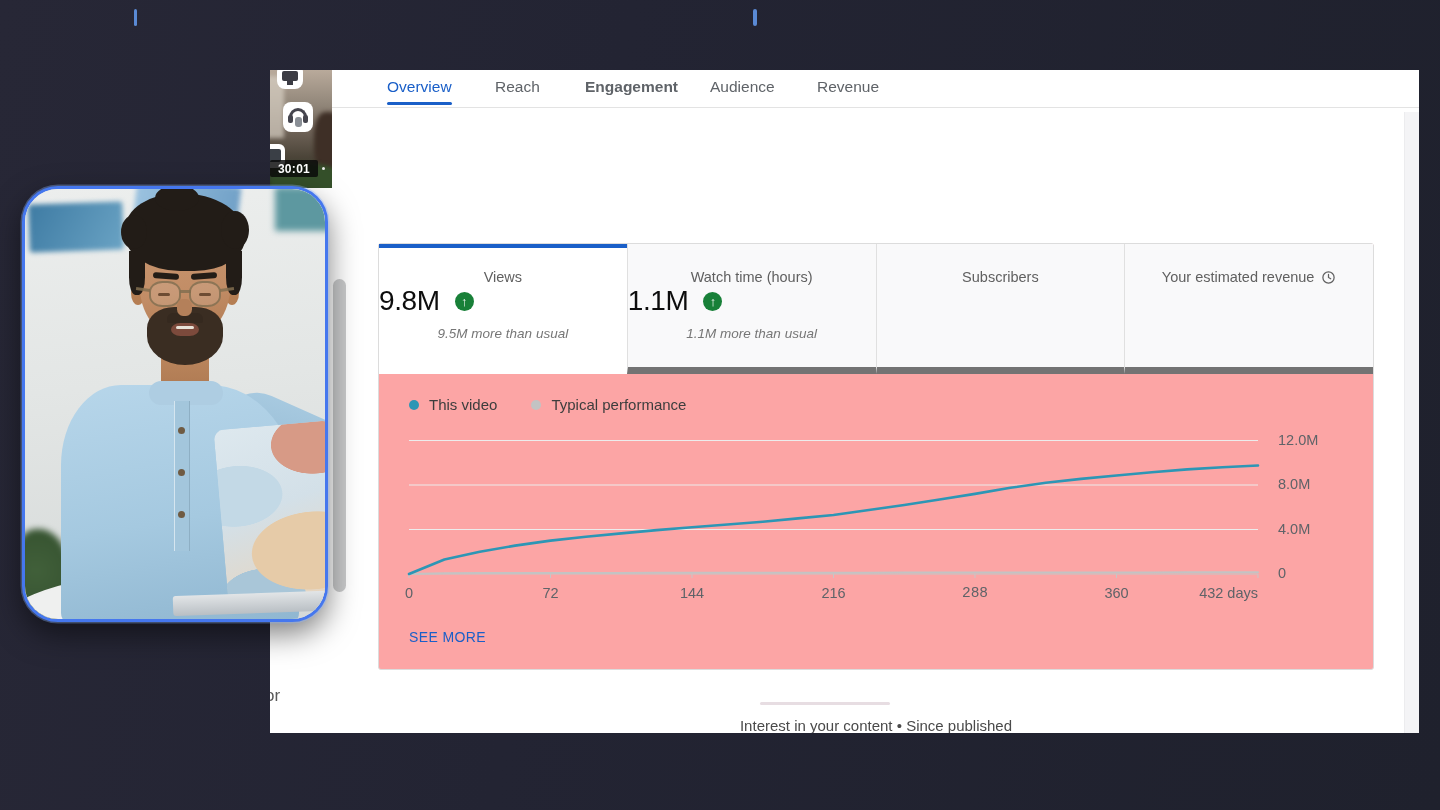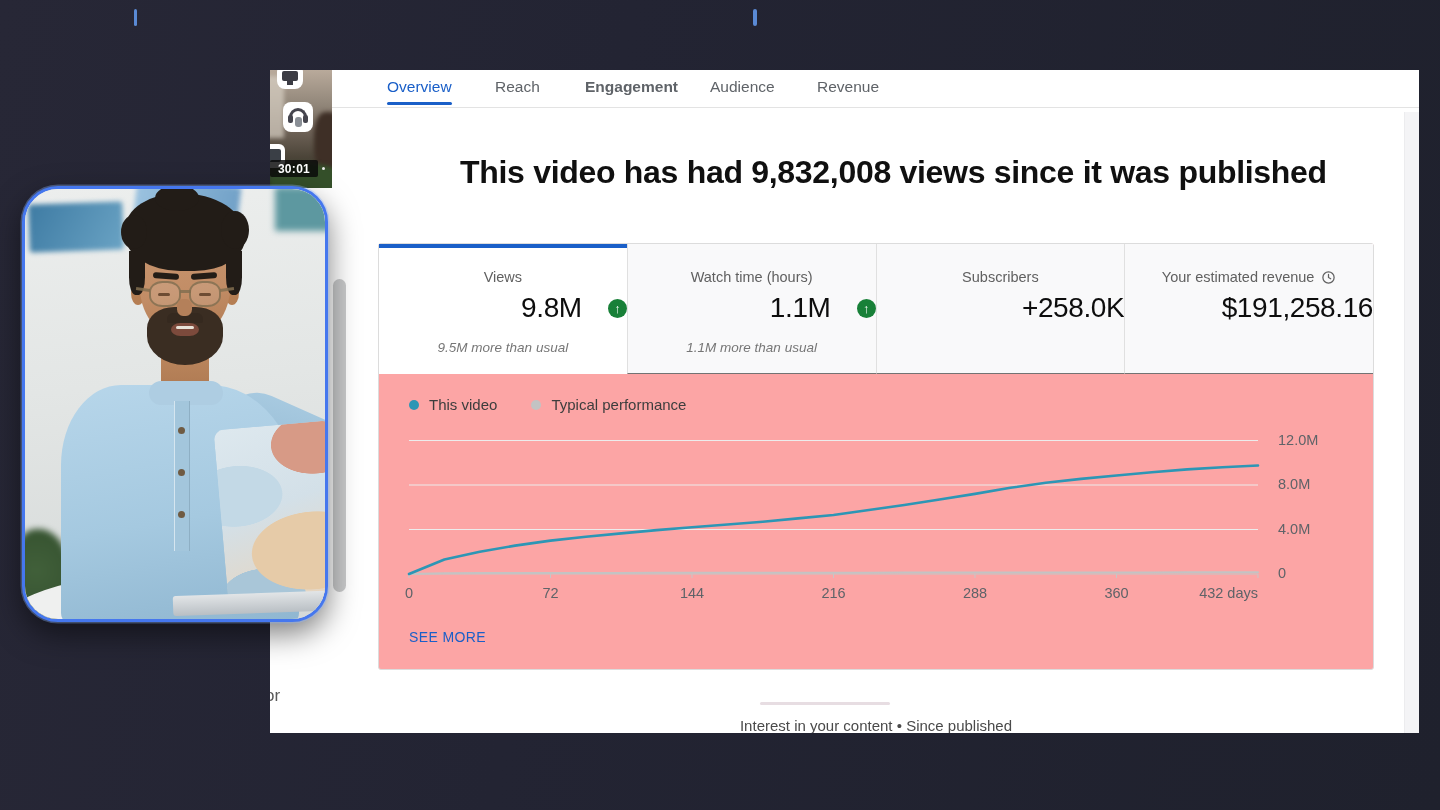--- a/index.html
+++ b/index.html
@@ -35,33 +35,33 @@
 
   
   .right-track { position:absolute; right:0; top:42px; width:15px; height:621px;
     background:#f4f4f6; border-left:1px solid #ececee; }
 
   
   .card { position:absolute; left:108px; top:173px; width:996px; height:427px;
     background:#fca5a5; border:1px solid #dcdcdc; border-radius:3px; }
 
   .metrics { position:absolute; left:0; top:0; width:100%; height:130px; display:flex; }
-  .metric { flex:1 1 0; position:relative; background:#f9f9fa; border-bottom:1px solid #737373;
+  .metric { flex:1 1 0; position:relative; background:#f9f9fa; border-bottom:7px solid #737373;
     border-left:1px solid #e0e0e0; text-align:center; cursor:pointer; }
   .metric:first-child { border-left:none; }
   .metric.selected { background:#fff; border-bottom:1px solid #fff; border-top:4px solid var(--accent,#1a5fc8); }
   .m-label { margin-top:25px; font-size:14.5px; color:#606060;
     display:flex; align-items:center; justify-content:center; gap:7px; }
   .metric.selected .m-label { margin-top:21px; }
-  .m-value { margin-top:7px; font-size:28px; color:#0d0d0d; letter-spacing:-0.4px;
-    display:flex; align-items:center; justify-content:flex-end; gap:26px; }
+  .m-value { font-size:28px; color:#0d0d0d; letter-spacing:-0.4px;
+    display:flex; align-items:center; justify-content:flex-start; gap:15px; }
   .trend { display:inline-flex; width:19px; height:19px; border-radius:50%;
     background:var(--trend_green,#188038); color:#fff; font-size:13px; font-weight:700;
     align-items:center; justify-content:center; line-height:1; }
-  .m-sub { margin-top:16px; font-size:13.5px; font-style:italic; color:#767676; }
+  .m-sub { margin-top:9px; font-size:13.5px; font-style:italic; color:#767676; }
   .clock { display:inline-flex; }
 
   
   .legend { position:absolute; left:30px; top:152px; display:flex; gap:34px; align-items:center; }
   .legend-item { display:flex; align-items:center; gap:10px; font-size:15px; color:#3d3d3d; }
   .legend-dot { width:10px; height:10px; border-radius:50%; background:#999; }
 
   
   .plot { position:absolute; left:30px; top:185px; width:849px; height:152px; }
   .plot svg { overflow:visible; display:block; }
@@ -209,21 +209,20 @@
 
     <nav class="tabs">
       <span class="tab active">Overview</span>
       <span class="tab">Reach</span>
       <span class="tab">Engagement</span>
       <span class="tab">Audience</span>
       <span class="tab">Revenue</span>
     </nav>
     <div class="tabs-divider"></div>
 
-    <h1 class="headline">This video has had 9,832,008 views since it was published</h1>
 
     <div class="right-track"></div>
 
     <section class="card">
 
       <div class="metrics">
         <div class="metric selected">
           <div class="m-label">Views</div>
           <div class="m-value">
             <span>9.8M</span>
@@ -234,37 +233,31 @@
         <div class="metric">
           <div class="m-label">Watch time (hours)</div>
           <div class="m-value">
             <span>1.1M</span>
             <span class="trend">↑</span>
           </div>
           <div class="m-sub">1.1M more than usual</div>
         </div>
         <div class="metric">
           <div class="m-label">Subscribers</div>
-          <div class="m-value">
-              <span>+258.0K</span>
-            </div>
         </div>
         <div class="metric">
           <div class="m-label">
             <span>Your estimated revenue</span>
             <span class="clock">
               <svg viewBox="0 0 24 24" width="15" height="15">
                   <circle cx="12" cy="12" r="9" fill="none" stroke="#606060" stroke-width="2"></circle>
                   <path d="M12 7v5l3.5 2" stroke="#606060" stroke-width="2" fill="none" stroke-linecap="round"></path>
                 </svg>
             </span>
           </div>
-          <div class="m-value">
-              <span>$191,258.16</span>
-            </div>
         </div>
       </div>
 
       <div class="legend">
         <div class="legend-item">
           <span class="legend-dot" style="background: rgb(45, 150, 181);"></span>
           <span>This video</span>
         </div>
         <div class="legend-item">
           <span class="legend-dot" style="background: rgb(195, 195, 195);"></span>
@@ -293,21 +286,21 @@
           <div class="ylab" style="top: 2.5px;">12.0M</div>
           <div class="ylab" style="top: 47px;">8.0M</div>
           <div class="ylab" style="top: 91.5px;">4.0M</div>
           <div class="ylab" style="top: 136px;">0</div>
         </div>
       <div class="xaxis" id="x-labels">
           <div class="xlab" style="left: 0px;">0</div>
           <div class="xlab" style="left: 141.5px;">72</div>
           <div class="xlab" style="left: 283px;">144</div>
           <div class="xlab" style="left: 424.5px;">216</div>
-          <div class="xlab" style="left: 566px;">288</div>
+          <div class="xlab" style="left: 566px; font-family: Liberation Mono, monospace;">288</div>
           <div class="xlab" style="left: 707.5px;">360</div>
           <div class="xlab end" style="left: 849px;">432 days</div>
         </div>
 
       <a class="see-more">SEE MORE</a>
     </section>
 
     <div class="or-text">or</div>
     <div class="footer-divider"></div>
     <div class="footer-text">Interest in your content • Since published</div>

